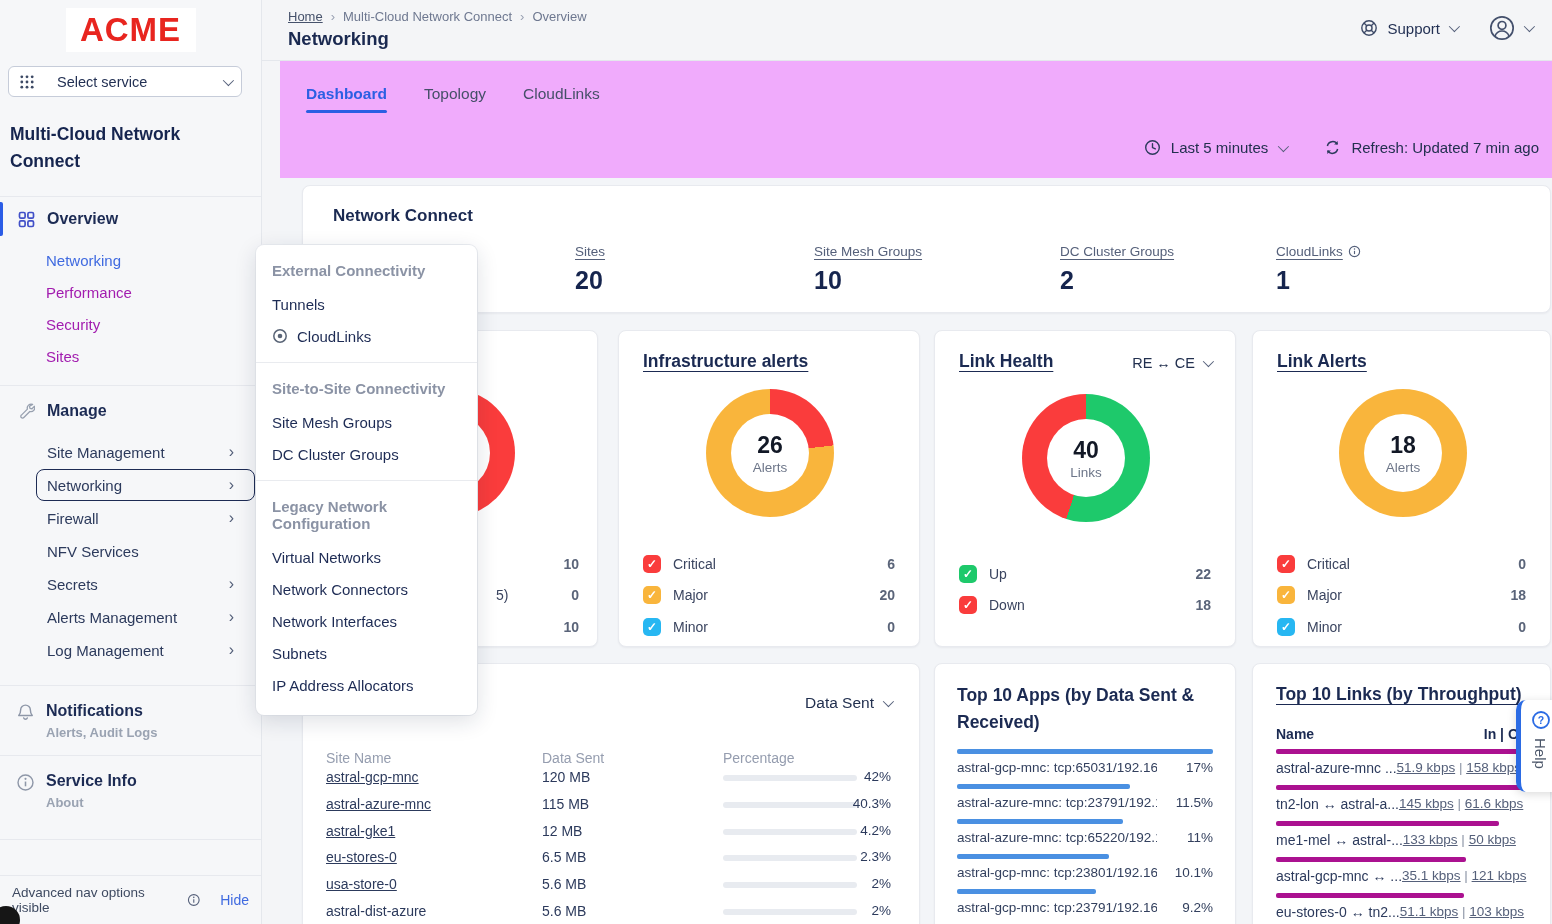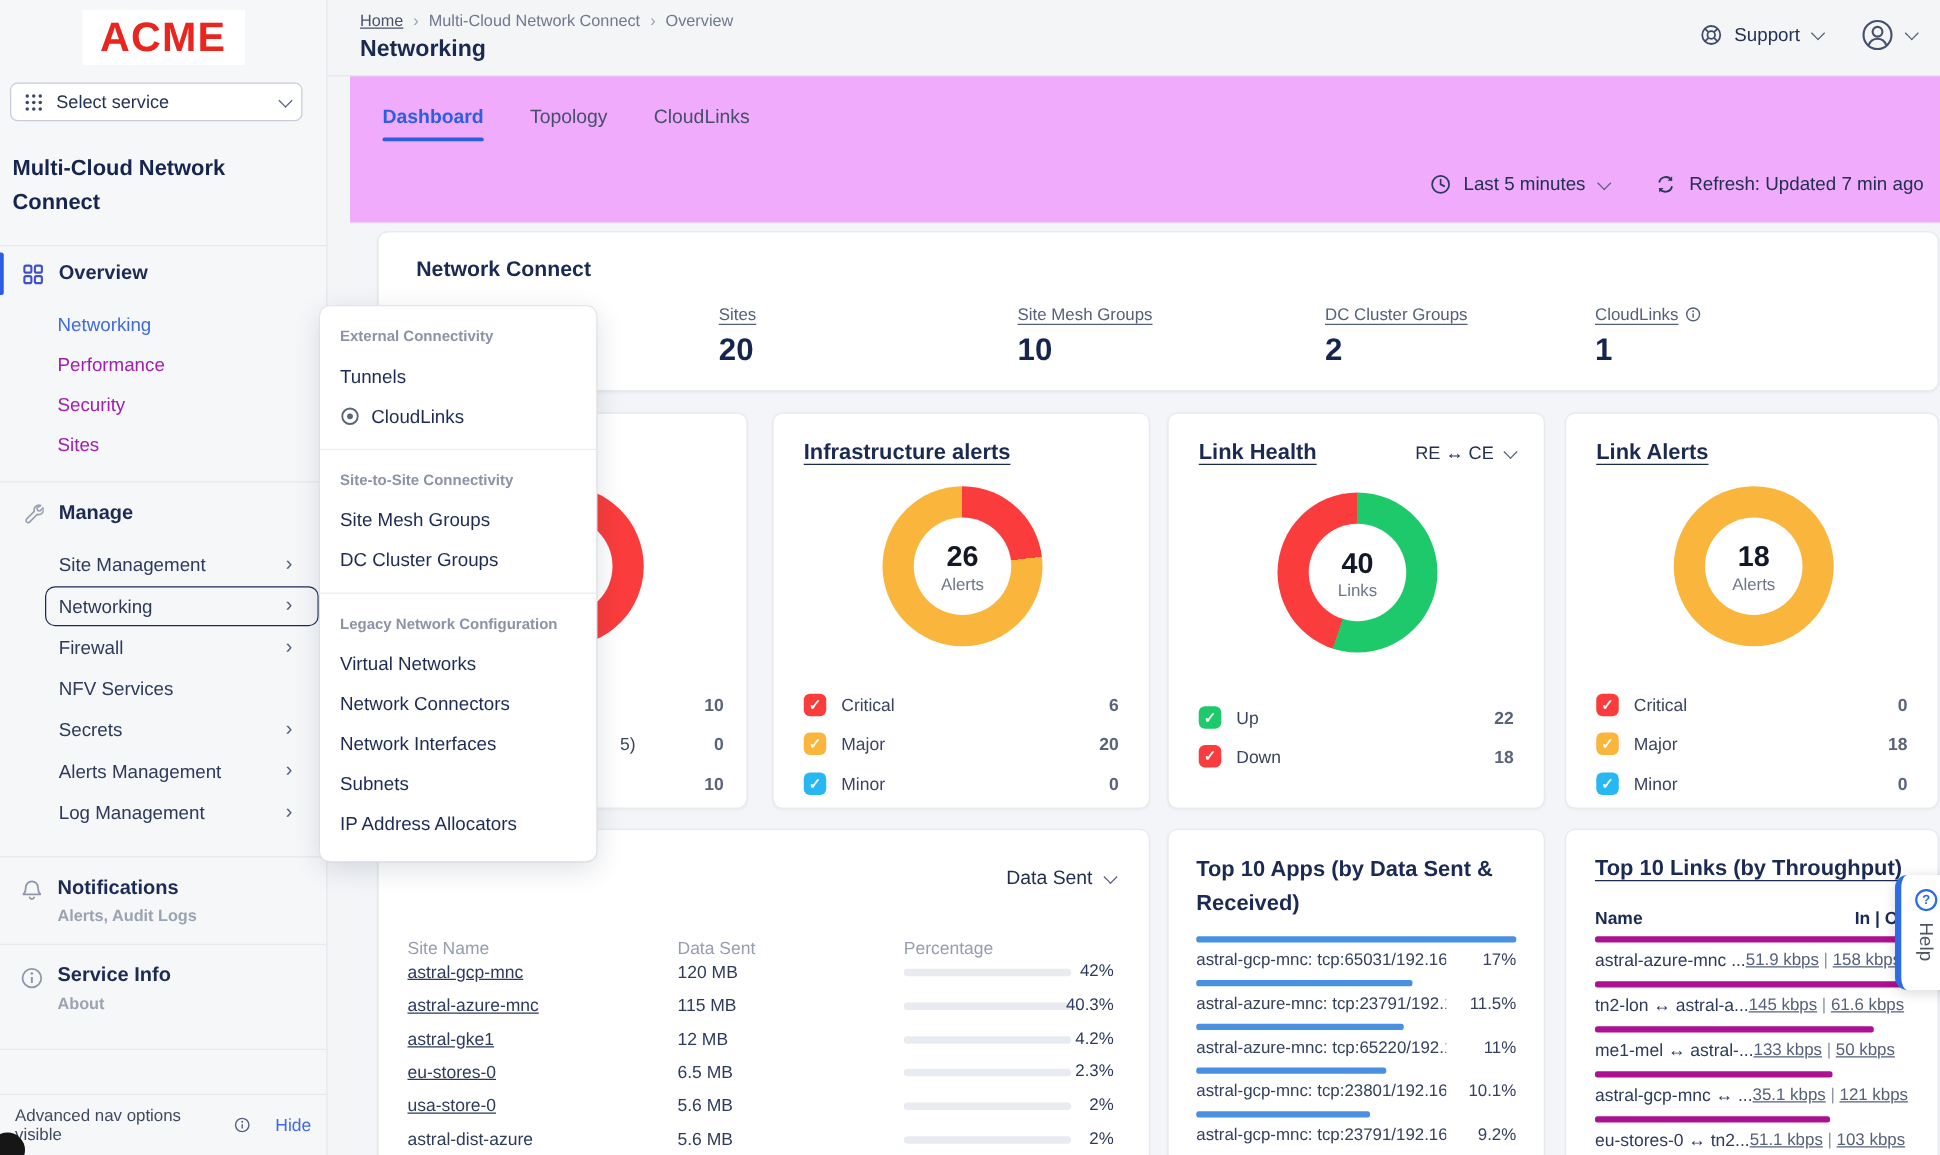--- a/index.html
+++ b/index.html
@@ -4,21 +4,21 @@
 <style>
   * { margin:0; padding:0; box-sizing:border-box; }
   html,body { width:1552px; height:924px; overflow:hidden; }
   body { position:relative; font-family:"Liberation Sans", sans-serif; background:#f4f5f7; color:#1b2a52; }
   svg { display:block; }
 
   
   #sidebar { position:absolute; left:0; top:0; width:262px; height:924px; background:#f6f7f9; border-right:1px solid #e4e7ec; z-index:5; }
   .logo-box { width:130px; height:44px; margin:8px auto 0; background:#fff; display:flex; align-items:center; justify-content:center; }
   .logo-text { font-size:33px; font-weight:bold; color:#e8251f; letter-spacing:1px; }
-  .service-box { height:31px; margin:14px 19px 0 8px; background:#fff; border:1px solid #c6ccd9; border-radius:6px; display:flex; align-items:center; padding:0 10px; gap:10px; cursor:pointer; }
+  .service-box { height:31px; margin:14px 19px 0 8px; background:#fff; border:1px solid #c6ccd9; border-radius:6px; display:flex; align-items:center; padding:0 10px; gap:22px; cursor:pointer; }
   .service-box .lbl { font-size:14.5px; color:#233154; }
   .product-title { margin:24px 12px 0 10px; font-size:17.5px; line-height:27px; font-weight:bold; color:#16254f; }
   .hr { border:0; border-top:1px solid #e7e9ee; }
   #hr1 { margin-top:21px; }
   .ov-header { position:relative; height:44px; display:flex; align-items:center; padding-left:18px; gap:12px; }
   .ov-header .bar { position:absolute; left:0; top:5px; width:3px; height:34px; background:#2b5ce6; border-radius:0 2px 2px 0; }
   .sec-label { font-size:16px; font-weight:600; color:#1c2b54; }
   .sub-list { margin:3px 0 13px; }
   .sub-item { height:32px; display:flex; align-items:center; padding-left:46px; font-size:15px; color:#a21caf; cursor:pointer; }
   .sub-item.active { color:#3f6ae0; }
@@ -124,21 +124,21 @@
   .link-row .k-line { display:flex; justify-content:flex-start; margin-top:6px; font-size:13.5px; }
   .link-row .k-name { color:#2c3a5c; font-size:14px; white-space:nowrap; }
   .link-row .k-vals { color:#55607a; white-space:nowrap; }
   .link-row .k-vals .kv { text-decoration:underline; cursor:pointer; }
   .link-row .k-vals .ksep { color:#8a93a4; }
 
   
   #flyout { position:absolute; left:256px; top:245px; width:221px; background:#fff; border-radius:8px; box-shadow:0 6px 22px rgba(23,33,61,.14), 0 0 0 1px #eceef2; z-index:50; padding-bottom:4px; }
   .fly-sec { padding:4px 0 10px; }
   .fly-sec + .fly-sec { border-top:1px solid #e9ebef; }
-  .fly-title { margin:13px 16px 9px; font-size:12px; font-weight:bold; color:#8b93a5; }
+  .fly-title { margin:13px 16px 9px; font-size:15px; font-weight:bold; color:#8b93a5; }
   .fly-item { height:32px; display:flex; align-items:center; gap:9px; padding:0 16px; font-size:15px; color:#1d2b54; cursor:pointer; }
 
   
   #help-tab { position:absolute; left:1516px; top:700px; width:44px; height:92px; background:#fff; border-radius:10px 0 0 10px; border-left:5px solid #2b6be4; box-shadow:0 2px 10px rgba(0,0,0,.15); z-index:40; display:flex; flex-direction:column; align-items:center; padding-top:10px; gap:8px; cursor:pointer; }
   #help-tab .vtext { writing-mode:vertical-rl; font-size:15px; color:#4a5568; }
 </style>
 </head>
 <body>
 
 <div id="sidebar">

